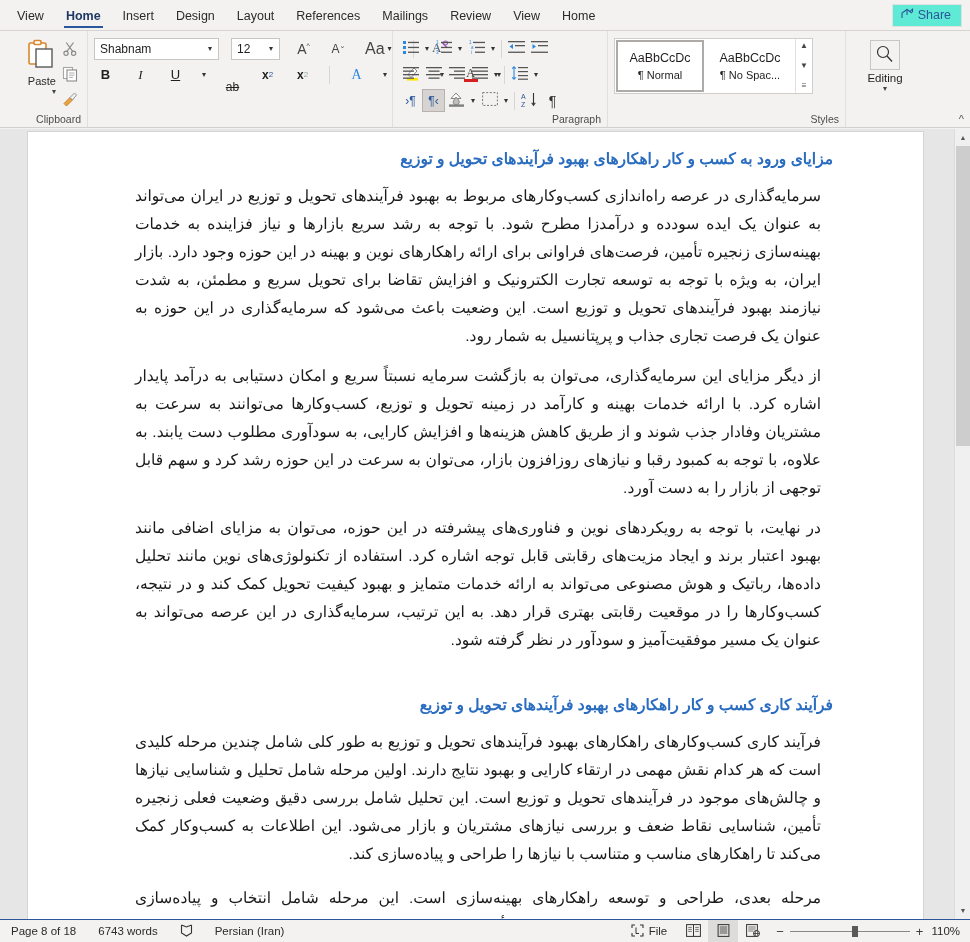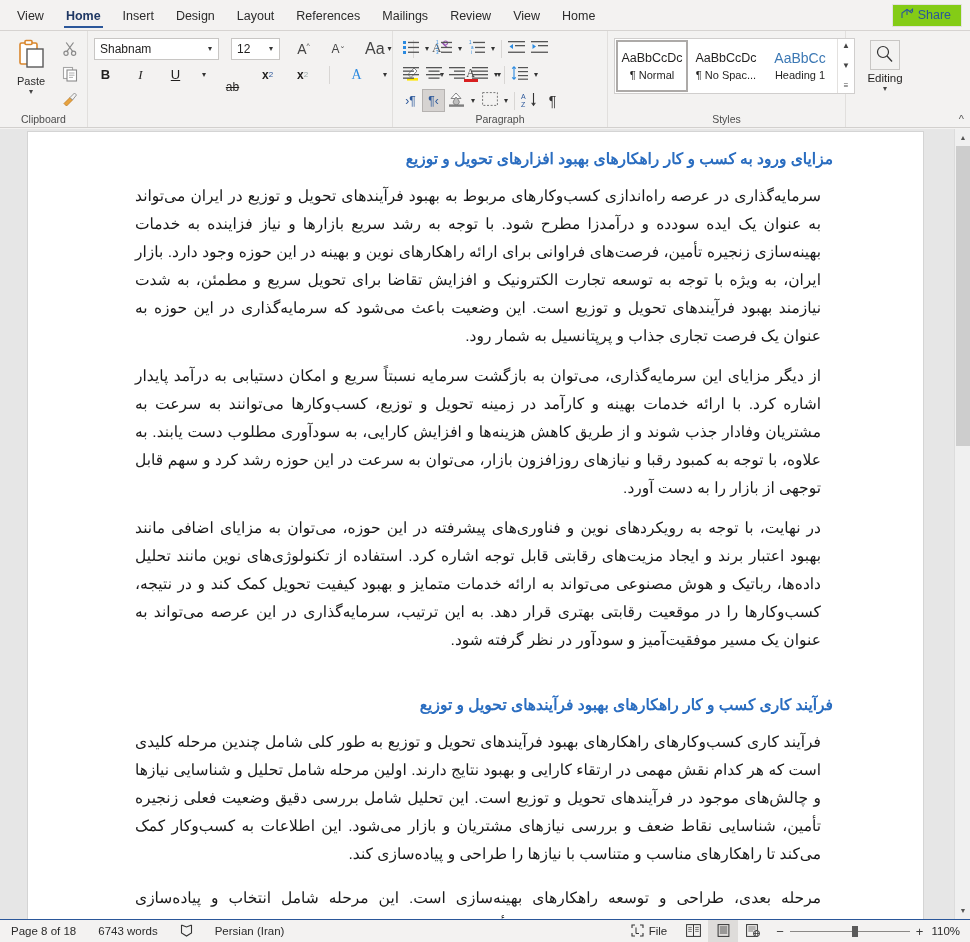--- a/index.html
+++ b/index.html
@@ -24,46 +24,46 @@
   }
   .tab.active { color: #1f3864; font-weight: 600; }
   .tab.active::after {
     content: ""; position: absolute; left: 9px; right: 9px; bottom: 2px;
     height: 2.5px; background: #2b579a;
   }
   .tab.file { color: #2b2b2b; }
   .share-btn {
     position: absolute; right: 8px; top: 4px;
     display: flex; align-items: center; gap: 4px;
-    font-size: 12.5px; color: #2b579a; background: #84cc16;
+    font-size: 12.5px; color: #2b579a; background: #5eead4;
     border: 1px solid #e3e1df; padding: 2px 10px 3px 8px; height: 23px;
     cursor: default;
   }
   .share-btn svg { flex: none; }
 
   
   .ribbon {
     position: relative; height: 97px; background: #f3f2f1;
     display: flex; align-items: stretch;
     border-bottom: 1px solid #d2d0ce;
   }
   .rgroup {
     position: relative; display: flex; flex-direction: column;
     padding: 3px 6px 0 6px; border-right: 1px solid #e1dfdd;
   }
   .rgroup-body { flex: 1; display: flex; align-items: flex-start; }
   .rgroup-label {
-    font-size: 10.5px; color: #4d4d4d; text-align: center; height: 15px;
+    font-size: 10.5px; color: #4d4d4d; text-align: right; height: 15px;
     line-height: 15px; position: relative;
   }
 
   
   .clip-col { display: flex; align-items: flex-start; padding-top: 2px; }
   .paste-big {
-    width: 50px; display: flex; flex-direction: column; align-items: center;
+    width: 50px; display: flex; flex-direction: column; align-items: flex-end;
     padding-top: 2px; cursor: default;
   }
   .paste-label { font-size: 11px; color: #2b2b2b; margin-top: 1px; }
   .chev { font-size: 8px; color: #444; line-height: 8px; margin-top: 1px; }
   .clip-small { display: flex; flex-direction: column; gap: 3px; padding: 4px 0 0 3px; }
   .icon-btn {
     width: 22px; height: 22px; display: flex; align-items: center;
     justify-content: center; cursor: default; border: 1px solid transparent;
   }
 
@@ -90,21 +90,21 @@
   
   .para-rows { display: flex; flex-direction: column; gap: 3px; padding-top: 3px; }
   .para-row { display: flex; align-items: center; }
 
   
   .styles-gal {
     display: flex; background: #fff; border: 1px solid #d0cecd;
     height: 56px; margin-top: 4px;
   }
   .style-card {
-    width: 72px; display: flex; flex-direction: column; justify-content: center;
+    width: 88px; display: flex; flex-direction: column; justify-content: center;
     align-items: center; border: 1px solid transparent; cursor: default;
     margin: 1px;
   }
   .style-card.sel { border: 2px solid #adaaa8; }
   .style-prev { font-size: 12.5px; color: #201f1e; line-height: 15px;
     white-space: nowrap; overflow: hidden; width: 66px; text-align: center; }
   .style-prev.h1 { color: #3c78b4; font-size: 14px; }
   .style-name { font-size: 11px; color: #201f1e; margin-top: 3px;
     white-space: nowrap; overflow: hidden; width: 68px; text-align: center; }
   .gal-scroll {
@@ -513,24 +513,20 @@
       <div class="rgroup-body">
         <div class="styles-gal">
           <div class="style-card sel">
             <div class="style-prev">AaBbCcDc</div>
             <div class="style-name">¶ Normal</div>
           </div>
           <div class="style-card">
             <div class="style-prev">AaBbCcDc</div>
             <div class="style-name">¶ No Spac...</div>
           </div>
-          <div class="style-card">
-            <div class="style-prev h1">AaBbCс</div>
-            <div class="style-name">Heading 1</div>
-          </div>
           <div class="gal-scroll">
             <div>▲</div>
             <div>▼</div>
             <div>≡</div>
           </div>
         </div>
       </div>
       <div class="rgroup-label">Styles</div>
     </div>
 
@@ -551,21 +547,21 @@
       </div>
       <div class="rgroup-label"></div>
     </div>
 
     <span class="ribbon-collapse">^</span>
   </div>
 
   <div class="canvas">
     <div class="page">
       <div class="page-inner">
-        <div class="h2x">مزایای ورود به کسب و کار راهکارهای بهبود افزارهای تحویل و توزیع</div>
+        <div class="h2x">مزایای ورود به کسب و کار راهکارهای بهبود فرآیندهای تحویل و توزیع</div>
         <p class="para">سرمایه‌گذاری در عرصه راه‌اندازی کسب‌وکارهای مربوط به بهبود فرآیندهای تحویل و توزیع در ایران می‌تواند به عنوان یک ایده سودده و درآمدزا مطرح شود. با توجه به رشد سریع بازارها و نیاز فزاینده به خدمات بهینه‌سازی زنجیره تأمین، فرصت‌های فراوانی برای ارائه راهکارهای نوین و بهینه در این حوزه وجود دارد. بازار ایران، به ویژه با توجه به توسعه تجارت الکترونیک و افزایش تقاضا برای تحویل سریع و مطمئن، به شدت نیازمند بهبود فرآیندهای تحویل و توزیع است. این وضعیت باعث می‌شود که سرمایه‌گذاری در این حوزه به عنوان یک فرصت تجاری جذاب و پرپتانسیل به شمار رود.</p>
         <p class="para">از دیگر مزایای این سرمایه‌گذاری، می‌توان به بازگشت سرمایه نسبتاً سریع و امکان دستیابی به درآمد پایدار اشاره کرد. با ارائه خدمات بهینه و کارآمد در زمینه تحویل و توزیع، کسب‌وکارها می‌توانند به سرعت به مشتریان وفادار جذب شوند و از طریق کاهش هزینه‌ها و افزایش کارایی، به سودآوری مطلوب دست یابند. به علاوه، با توجه به کمبود رقبا و نیازهای روزافزون بازار، می‌توان به سرعت در این حوزه رشد کرد و سهم قابل توجهی از بازار را به دست آورد.</p>
         <p class="para">در نهایت، با توجه به رویکردهای نوین و فناوری‌های پیشرفته در این حوزه، می‌توان به مزایای اضافی مانند بهبود اعتبار برند و ایجاد مزیت‌های رقابتی قابل توجه اشاره کرد. استفاده از تکنولوژی‌های نوین مانند تحلیل داده‌ها، رباتیک و هوش مصنوعی می‌تواند به ارائه خدمات متمایز و بهبود کیفیت تحویل کمک کند و در نتیجه، کسب‌وکارها را در موقعیت رقابتی بهتری قرار دهد. به این ترتیب، سرمایه‌گذاری در این عرصه می‌تواند به عنوان یک مسیر موفقیت‌آمیز و سودآور در نظر گرفته شود.</p>
         <div class="sec-gap"></div>
         <div class="h2x">فرآیند کاری کسب و کار راهکارهای بهبود فرآیندهای تحویل و توزیع</div>
         <p class="para">فرآیند کاری کسب‌وکارهای راهکارهای بهبود فرآیندهای تحویل و توزیع به طور کلی شامل چندین مرحله کلیدی است که هر کدام نقش مهمی در ارتقاء کارایی و بهبود نتایج دارند. اولین مرحله شامل تحلیل و شناسایی نیازها و چالش‌های موجود در فرآیندهای تحویل و توزیع است. این تحلیل شامل بررسی دقیق وضعیت فعلی زنجیره تأمین، شناسایی نقاط ضعف و بررسی نیازهای مشتریان و بازار می‌شود. این اطلاعات به کسب‌وکار کمک می‌کند تا راهکارهای مناسب و متناسب با نیازها را طراحی و پیاده‌سازی کند.</p>
         <p class="para gap">مرحله بعدی، طراحی و توسعه راهکارهای بهینه‌سازی است. این مرحله شامل انتخاب و پیاده‌سازی تکنولوژی‌های نوین و ابزارهای مدیریت زنجیره تأمین است که می‌تواند به بهبود سرعت، دقت و کارایی فرآیندهای تحویل و توزیع کمک کند. استفاده از نرم‌افزارهای پیشرفته، سیستم‌های مدیریت موجودی و تکنولوژی‌های مانند اینترنت اشیاء (IoT) و رباتیک در این مرحله اهمیت دارد. این ابزارها به کسب‌وکارها این امکان را می‌دهند که فرآیندها را بهینه‌سازی کرده و مشکلات را به سرعت شناسایی و رفع کنند.</p>
 
       </div>
     </div>

